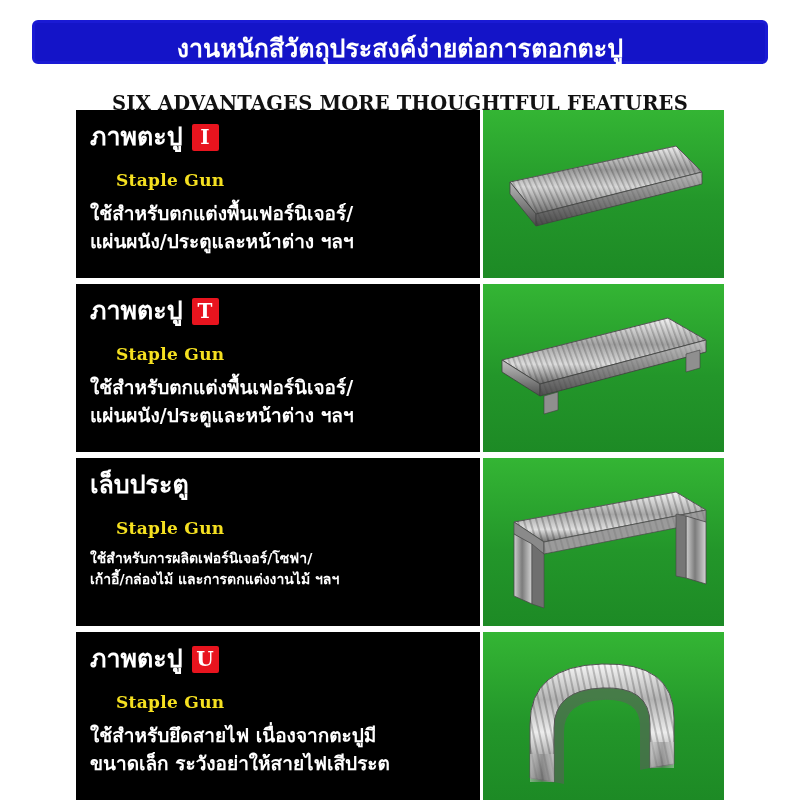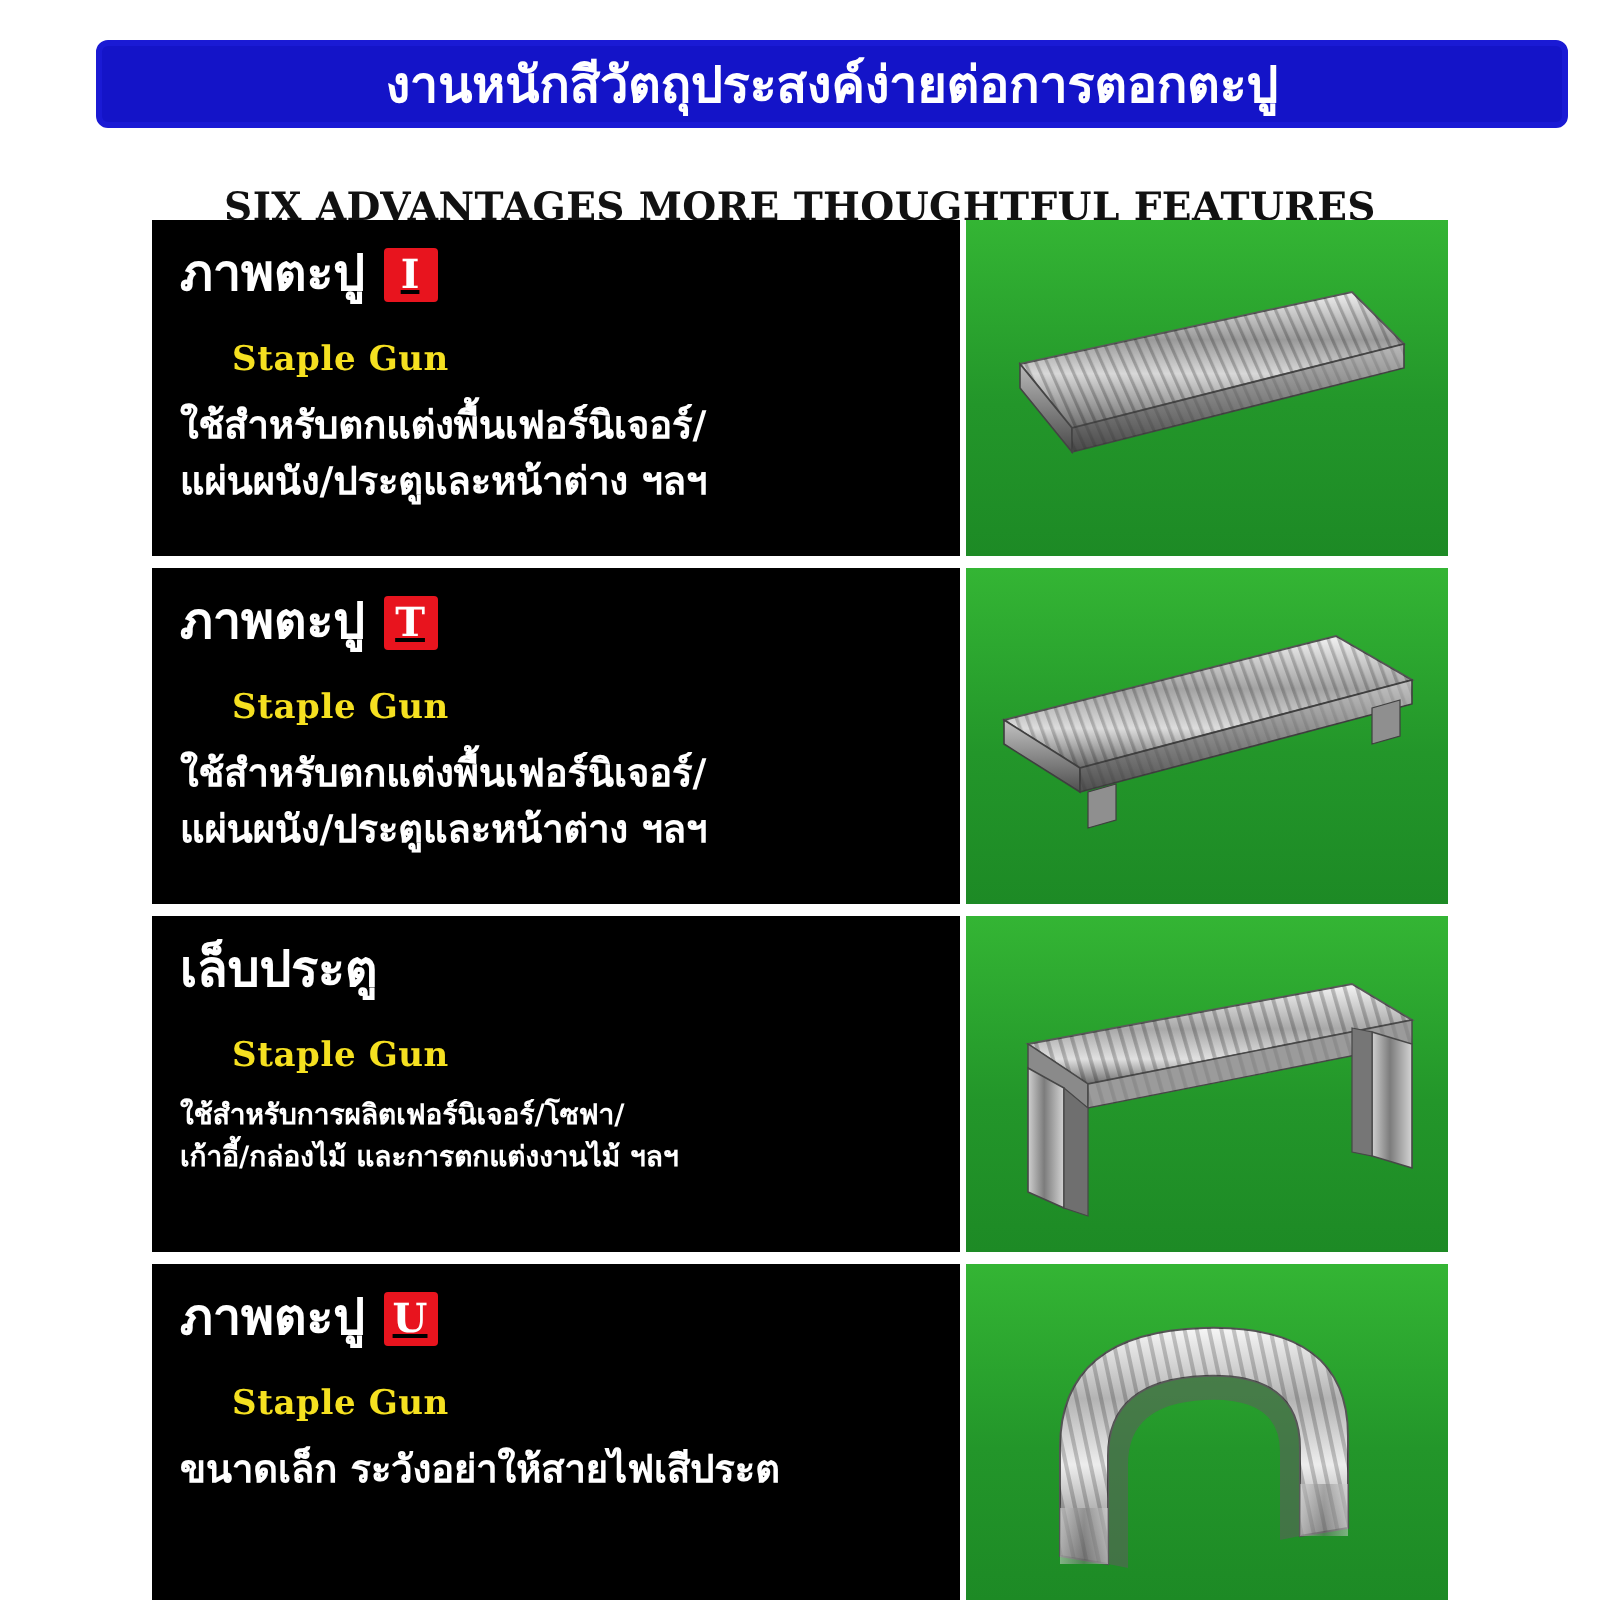--- a/index.html
+++ b/index.html
@@ -17,29 +17,29 @@
     position: relative;
     width: 800px;
     height: 800px;
     background: #ffffff;
     box-sizing: border-box;
   }
 
   
   .banner {
     position: absolute;
-    left: 48px;
+    left: 32px;
     top: 20px;
     width: 736px;
     height: 44px;
     background: #1414c8;
     border: 3px solid #1a1ad4;
     border-radius: 6px;
     display: flex;
-    align-items: center;
+    align-items: flex-end;
     justify-content: center;
     box-sizing: border-box;
   }
   .banner-text {
     color: #ffffff;
     font-size: 25px;
     font-weight: bold;
     letter-spacing: 0px;
     line-height: 1;
     white-space: nowrap;
@@ -76,21 +76,20 @@
     background: #000000;
     overflow: hidden;
   }
   .row-left {
     position: relative;
     width: 404px;
     height: 100%;
     background: #000000;
     box-sizing: border-box;
     padding: 10px 12px 8px 14px;
-    text-decoration: underline;
   }
   .title-line {
     display: flex;
     align-items: center;
     height: 34px;
   }
   .title-text {
     color: #ffffff;
     font-size: 25px;
     font-weight: bold;
@@ -311,20 +310,21 @@
     </div>
 
     <div class="row">
       <div class="row-left">
         <div class="title-line">
           <span class="title-text">ภาพตะปู</span>
           <span class="letter-badge">U</span>
         </div>
         <div class="subtitle">Staple Gun</div>
         <div class="desc">
+          <div>ใช้สำหรับยึดสายไฟ เนื่องจากตะปูมี</div>
           <div>ขนาดเล็ก ระวังอย่าให้สายไฟเสีประต</div>
         </div>
       </div>
       <div class="row-right">
         <div class="gradbg"></div>
         <svg class="staple-svg" viewBox="0 0 244 168" preserveAspectRatio="none">
           <defs>
             <linearGradient id="g4arc" x1="0" y1="0" x2="0" y2="1">
               <stop offset="0%" stop-color="#f6f6f6"></stop>
               <stop offset="30%" stop-color="#b4b4b4"></stop>

